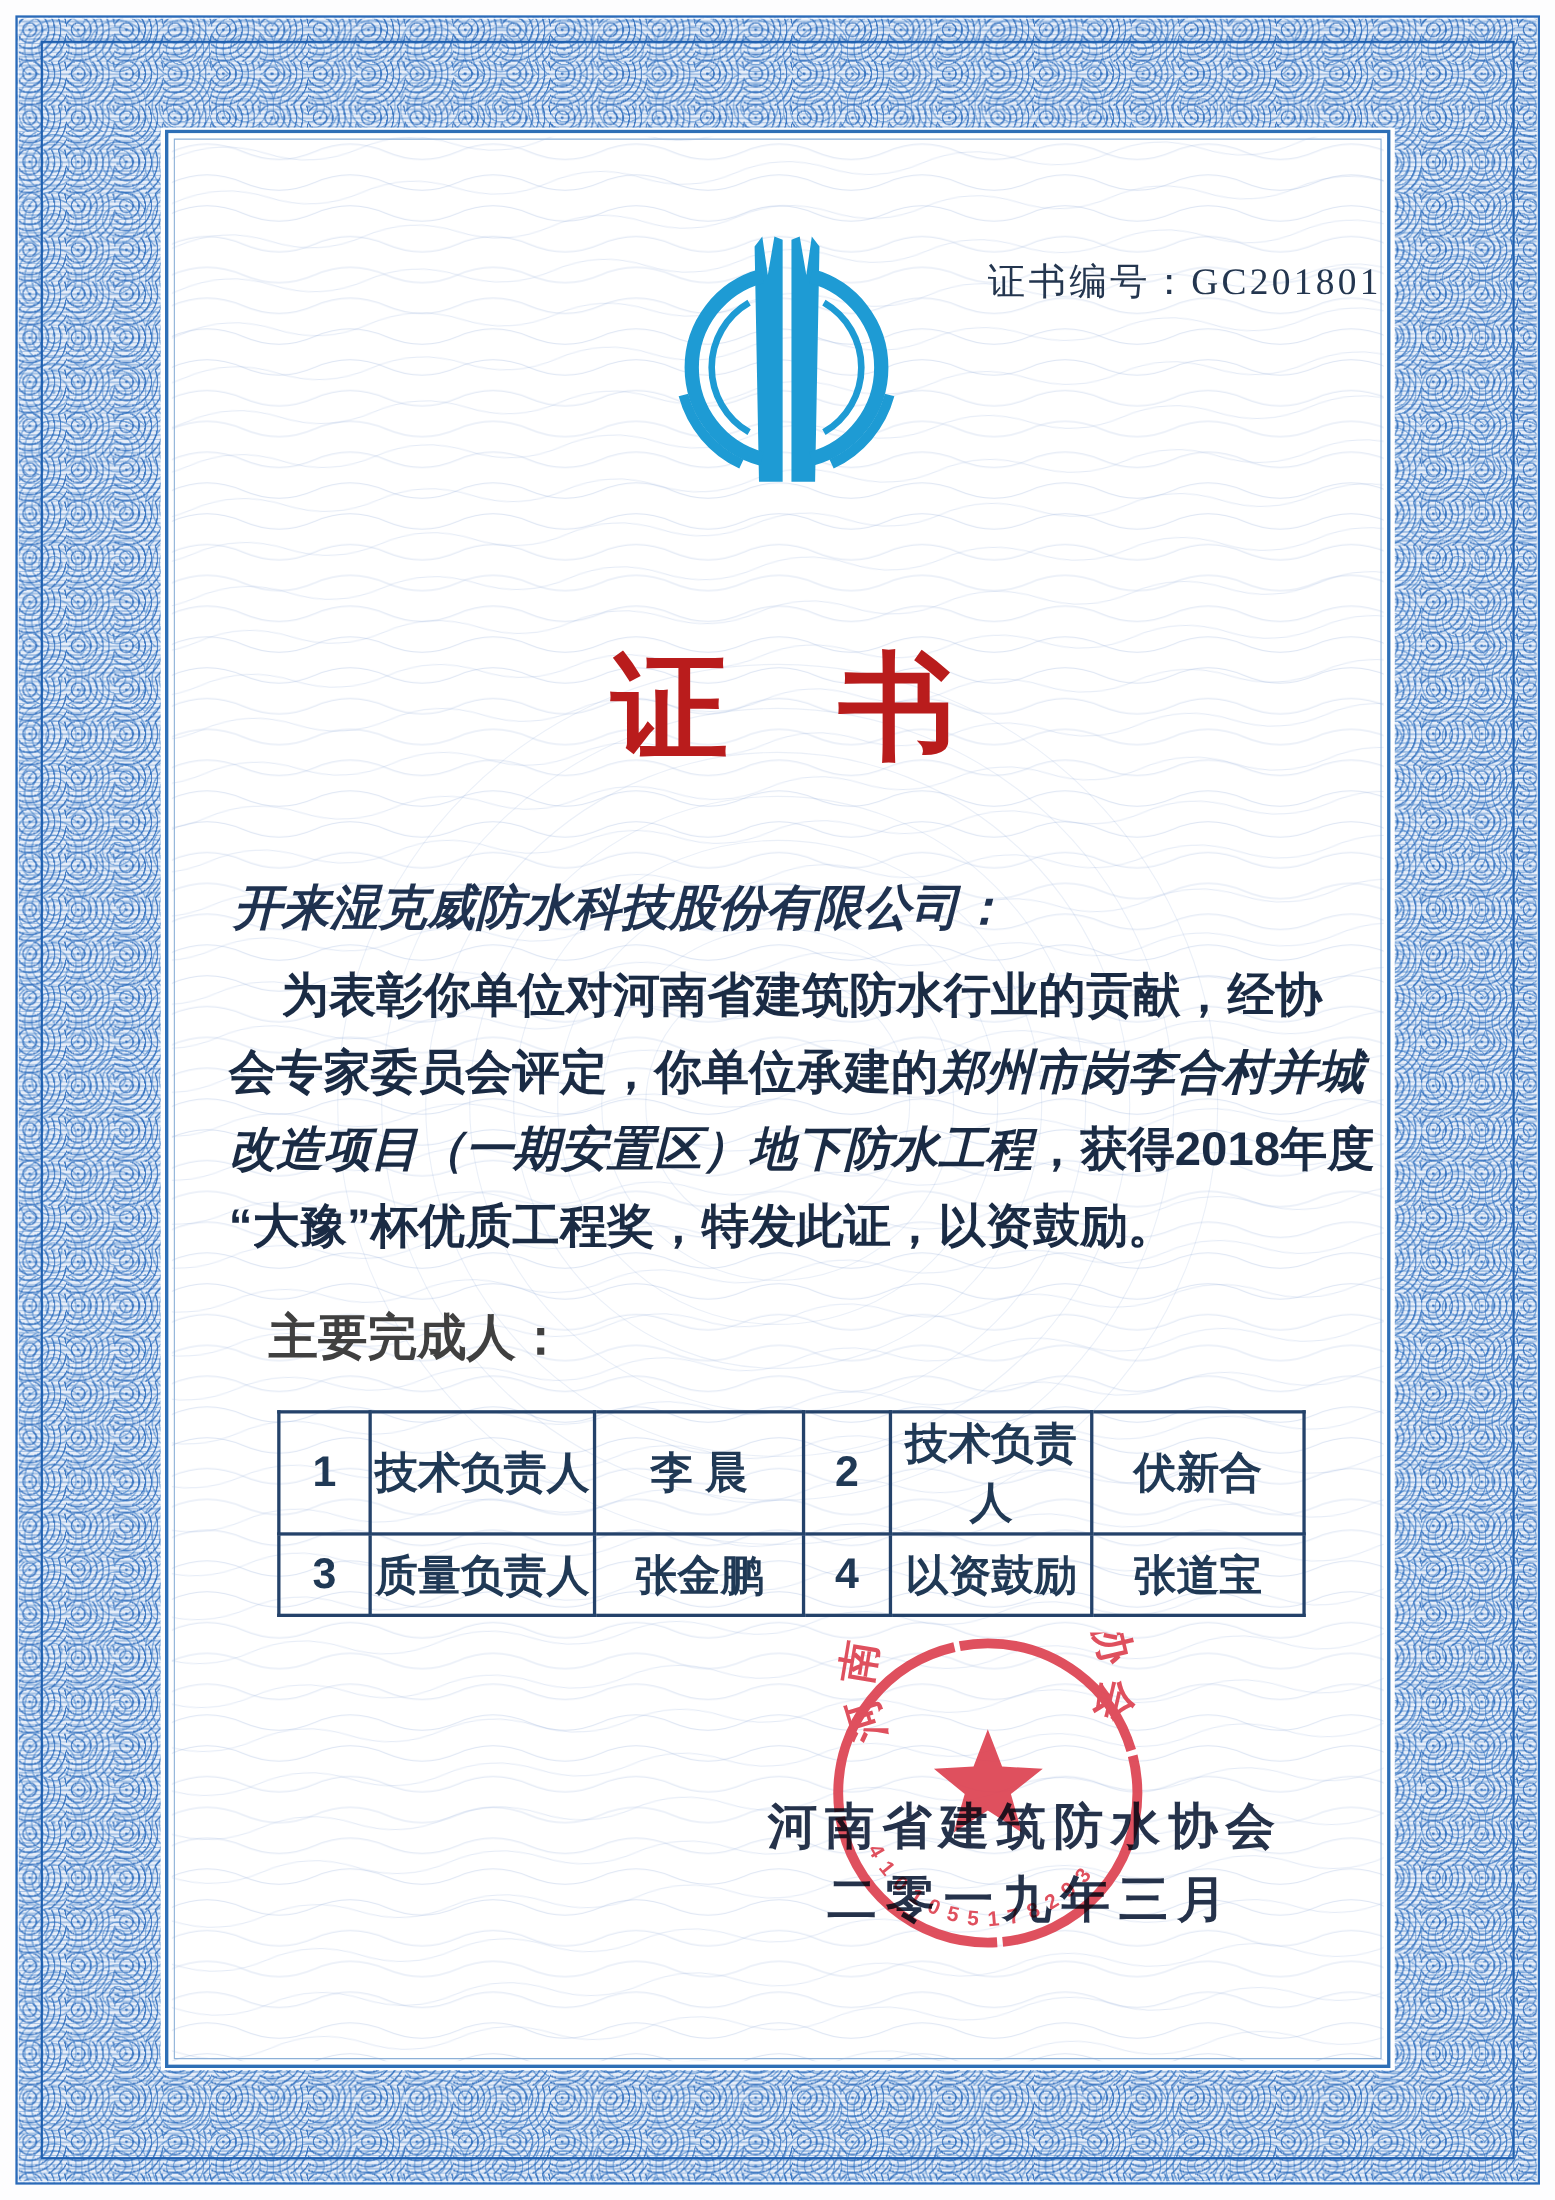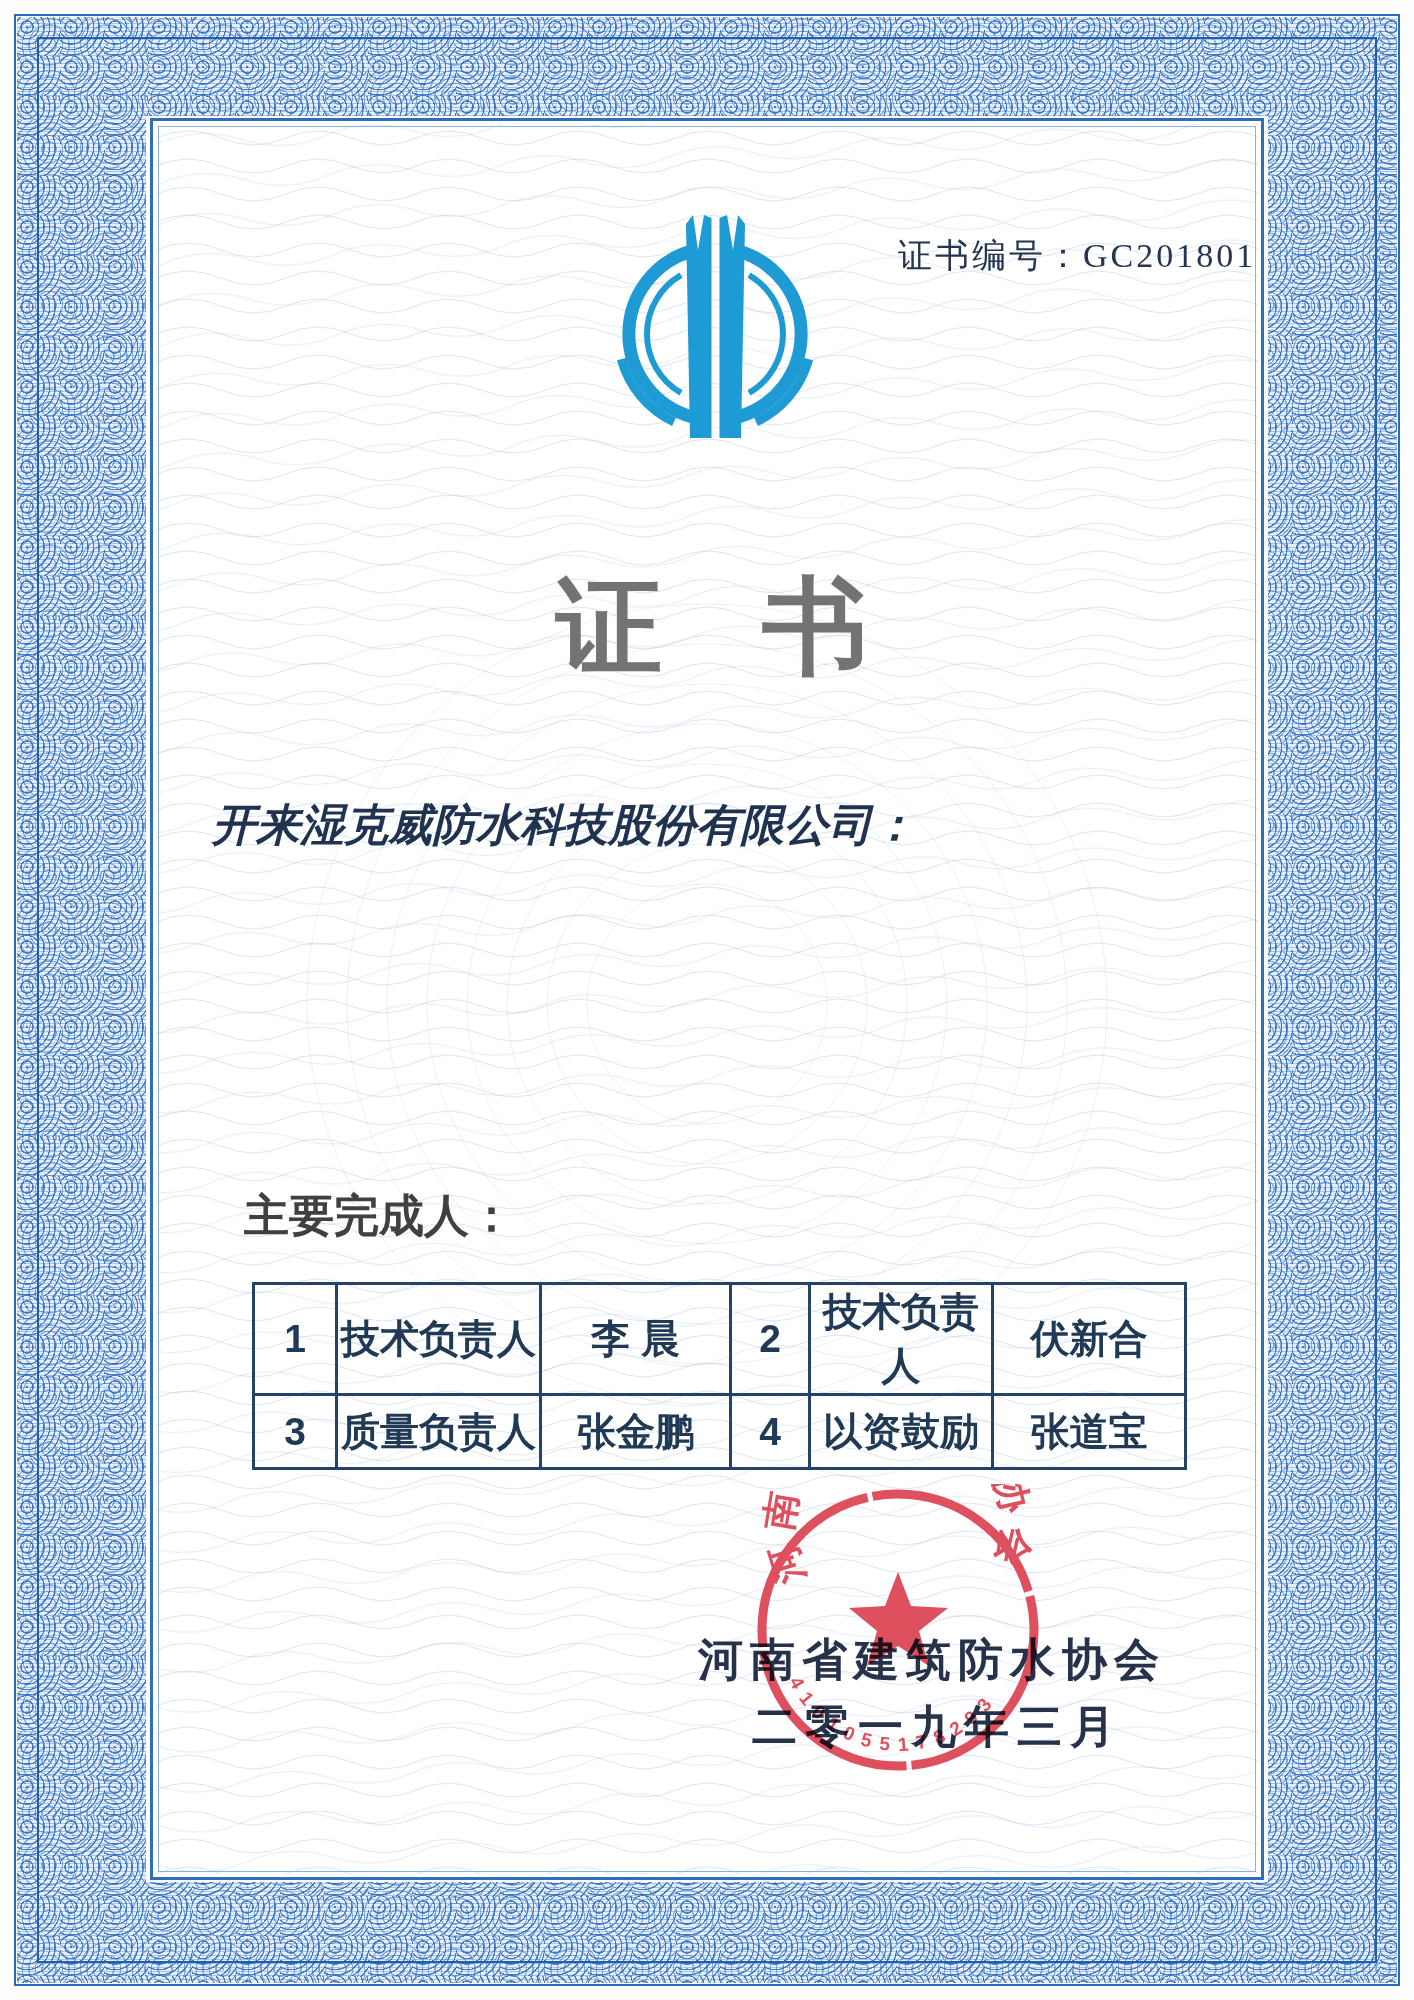--- a/index.html
+++ b/index.html
@@ -22,22 +22,22 @@
     box-shadow:inset 0 0 0 5px #ffffff, inset 0 0 0 6px rgba(46,111,182,.55);}
   .watermark{position:absolute;top:124px;left:156px;width:1102px;height:1750px;z-index:6;}
   
   .content{position:absolute;inset:0;z-index:10;}
   .cert-no{position:absolute;left:898px;top:233px;font-size:34px;letter-spacing:3px;color:#24364f;
     font-family:"Liberation Serif",serif;white-space:nowrap;}
   .logo{position:absolute;left:598px;top:206px;width:235px;height:242px;}
   .title{position:absolute;left:150px;right:150px;top:468px;text-align:center;
     font-family:"Liberation Sans",sans-serif;font-weight:800;font-size:92px;letter-spacing:12px;
     color:#1c3150;white-space:nowrap;}
-  .subtitle{position:absolute;left:556px;top:556px;font-family:"Liberation Sans",sans-serif;
-    font-weight:800;font-size:106px;letter-spacing:100px;color:#737373;white-space:nowrap;}
+  .subtitle{position:absolute;left:556px;top:572px;font-family:"Liberation Sans",sans-serif;
+    font-weight:800;font-size:106px;letter-spacing:100px;color:#b91c1c;white-space:nowrap;}
   .recipient{position:absolute;left:212px;top:796px;font-size:44px;font-weight:700;font-style:italic;
     color:#1f3250;white-space:nowrap;font-family:Liberation Serif, serif;}
   .body-block{position:absolute;left:208px;top:874px;width:1012px;color:#1a2b44;}
   .b-line{height:70px;line-height:62px;font-size:43px;white-space:nowrap;}
   .b-indent{text-indent:48px;}
   .heiti{font-family:"Liberation Sans",sans-serif;font-weight:700;}
   .script{font-family:"Liberation Serif",serif;font-style:italic;font-weight:700;}
   .completers{position:absolute;left:244px;top:1186px;font-size:45px;font-weight:700;
     font-family:"Liberation Sans",sans-serif;color:#404040;white-space:nowrap;}
   table.ctable{position:absolute;left:252px;top:1282px;width:932px;border-collapse:collapse;
@@ -101,20 +101,26 @@
         <path d="M151,69.1 A68,68 0 0 1 151,186.9" stroke-width="6"></path>
         <path d="M23.3,153.1 A97,97 0 0 0 76,215.9" stroke-width="9"></path>
         <path d="M210.7,153.1 A97,97 0 0 1 158,215.9" stroke-width="9"></path>
       </g>
     </svg>
 
     <div class="subtitle">证书</div>
 
     <div class="recipient">开来湿克威防水科技股份有限公司：</div>
 
+    <div class="body-block">
+      <div class="b-line b-indent heiti">为表彰你单位对河南省建筑防水行业的贡献，经协</div>
+      <div class="b-line"><span class="heiti">会专家委员会评定，你单位承建的</span><span class="script">郑州市岗李合村并城</span></div>
+      <div class="b-line"><span class="script">改造项目（一期安置区）地下防水工程</span><span class="heiti">，获得2018年度</span></div>
+      <div class="b-line heiti">“大豫”杯优质工程奖，特发此证，以资鼓励。</div>
+    </div>
 
     <div class="completers">主要完成人：</div>
 
     <table class="ctable">
       <colgroup>
         <col style="width:83px">
           <col style="width:204px">
           <col style="width:190px">
         <col style="width:79px">
           <col style="width:183px">

